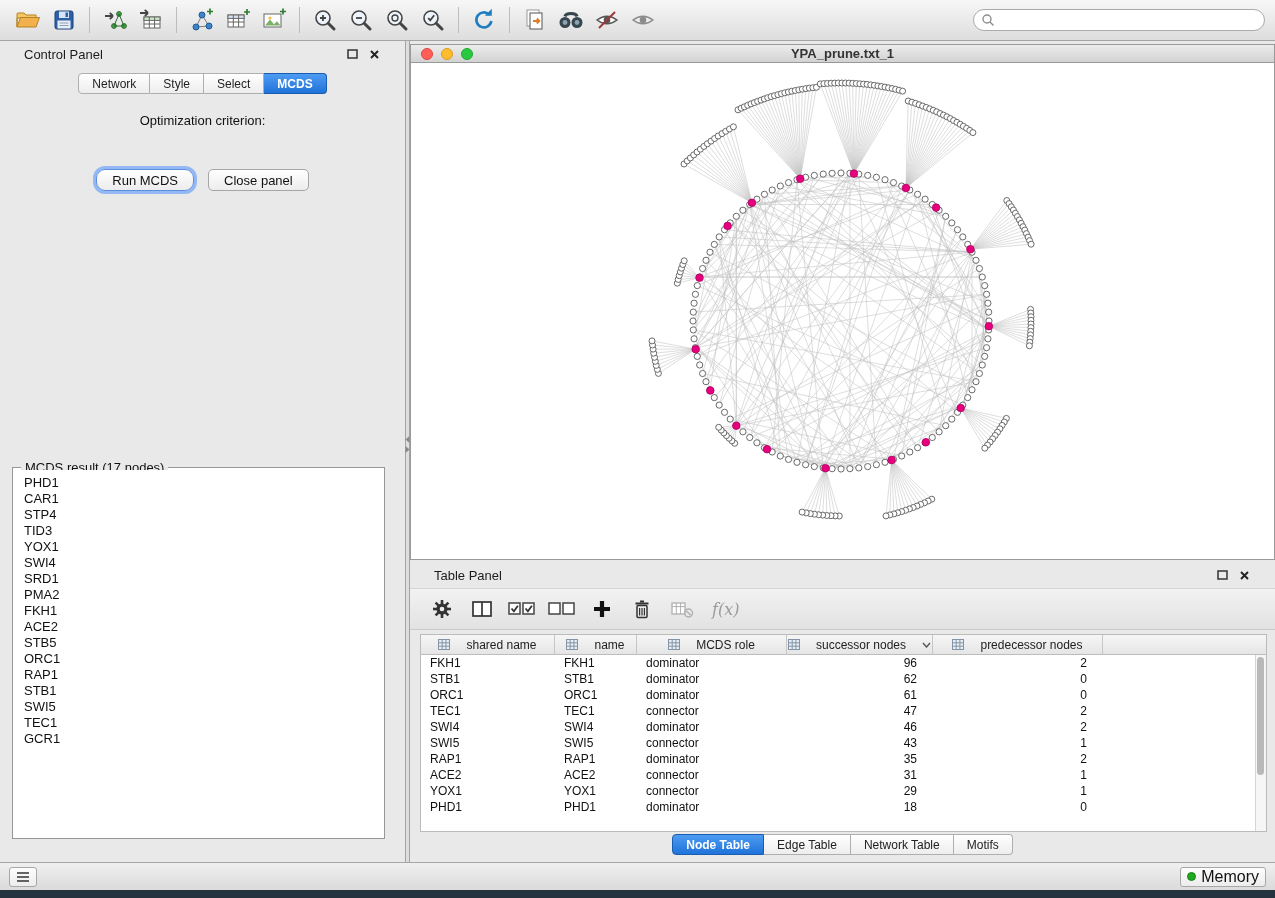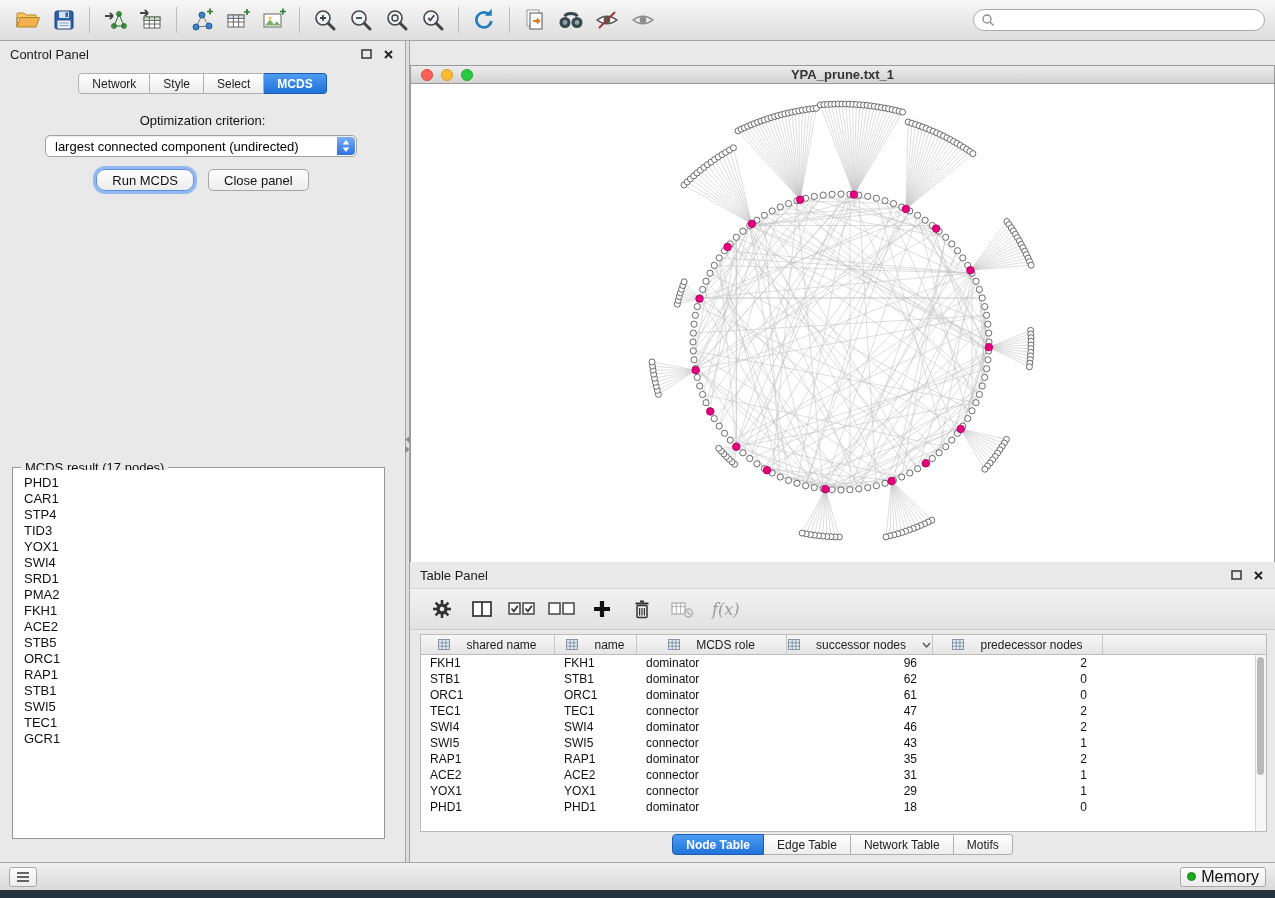--- a/index.html
+++ b/index.html
@@ -15,21 +15,21 @@
   .tb-sep { width:1px; height:26px; background:#bdbdbd; margin:0 7px; }
   .search-pill { margin-left:auto; width:292px; height:22px; background:#fff; border:1px solid #ababab;
     border-radius:12px; display:flex; align-items:center; padding-left:7px; gap:4px; }
   .search-pill input { border:none; outline:none; flex:1; height:18px; font-size:12px; background:transparent; }
 
   
   .main { position:absolute; top:41px; left:0; right:0; bottom:28px; }
 
   
   .control-panel { position:absolute; left:0; top:0; bottom:0; width:405px; background:#e9e9e9; }
-  .panel-header { height:26px; display:flex; align-items:center; padding:0 10px; font-size:13px; color:#1c1c1c; }
+  .panel-header { height:26px; display:flex; align-items:center; padding:0 24px; font-size:13px; color:#1c1c1c; }
   .ph-icons { margin-left:auto; display:flex; gap:9px; align-items:center; }
   .ph-icon { width:13px; height:13px; display:flex; align-items:center; justify-content:center; }
   .cp-tabs { position:absolute; top:32px; left:0; right:0; display:flex; justify-content:center; }
   .seg-btn { height:21px; padding:0 13px; font-size:12px; font-family:"Liberation Sans",sans-serif;
     background:linear-gradient(#ffffff,#ededed); border:1px solid #afafaf; border-left:none; color:#222; }
   .seg-btn:first-child { border-left:1px solid #afafaf; border-radius:4px 0 0 4px; }
   .seg-btn:last-child { border-radius:0 4px 4px 0; }
   .seg-btn.active { background:linear-gradient(#4e9bf2,#1f73d9); border-color:#1a5cb0; color:#fff; font-weight:bold; }
   .opt-label { position:absolute; top:72px; left:0; right:0; text-align:center; font-size:13px; color:#111; }
   .opt-select { position:absolute; top:94px; left:45px; width:312px; height:22px; background:#fff;
@@ -49,21 +49,21 @@
   .mcds-item { font-size:13px; line-height:16px; color:#111; }
 
   
   .divider { position:absolute; left:405px; top:0; bottom:0; width:5px; background:#dedede;
     border-left:1px solid #a3a3a3; border-right:1px solid #a3a3a3; }
   .divider .grips { position:absolute; top:395px; left:0; right:0; display:flex; flex-direction:column; align-items:center; gap:3px; }
 
   
   .right-col { position:absolute; left:410px; right:0; top:0; bottom:0; }
 
-  .network-window { position:absolute; top:3px; left:0; right:0; height:518px;margin-top:21px; }
+  .network-window { position:absolute; top:3px; left:0; right:0; height:518px; }
   .nw-titlebar { height:19px; background:linear-gradient(#ececec,#d2d2d2); border:1px solid #999;
     display:flex; align-items:center; justify-content:center; position:relative; }
   .traffic { position:absolute; left:10px; top:0; bottom:0; display:flex; align-items:center; gap:8px; }
   .tl { width:12px; height:12px; border-radius:50%; }
   .tl.red { background:#ff5f57; border:1px solid #e0443e; }
   .tl.yellow { background:#febc2e; border:1px solid #d89e24; }
   .tl.green { background:#28c840; border:1px solid #1aab29; }
   .nw-title { font-size:13px; font-weight:bold; color:#333; }
   .nw-canvas { position:relative; height:497px; background:#fff; border:1px solid #999; border-top:none; }
   .nw-canvas svg { position:absolute; left:0; top:0; }
@@ -265,29 +265,20 @@
             </span>
         </span>
       </div>
       <div class="cp-tabs" id="cp-tabs">
           <button class="seg-btn">Network</button>
           <button class="seg-btn">Style</button>
           <button class="seg-btn">Select</button>
           <button class="seg-btn active">MCDS</button>
         </div>
       <div class="opt-label">Optimization criterion:</div>
-      <div class="opt-select">
-        <span>largest connected component (undirected)</span>
-        <span class="opt-stepper">
-          <svg width="10" height="14" viewBox="0 0 10 14">
-              <path d="M5 1 L8.4 5.4 L1.6 5.4 Z" fill="#fff"></path>
-              <path d="M5 13 L1.6 8.6 L8.4 8.6 Z" fill="#fff"></path>
-            </svg>
-        </span>
-      </div>
       <div class="btn-row">
         <button class="mac-btn focus-ring">Run MCDS</button>
         <button class="mac-btn">Close panel</button>
       </div>
       <div class="groupbox">
         <span class="groupbox-legend">MCDS result (17 nodes)</span>
         <div class="mcds-list" id="mcds-list">
             <div class="mcds-item">PHD1</div>
             <div class="mcds-item">CAR1</div>
             <div class="mcds-item">STP4</div>

